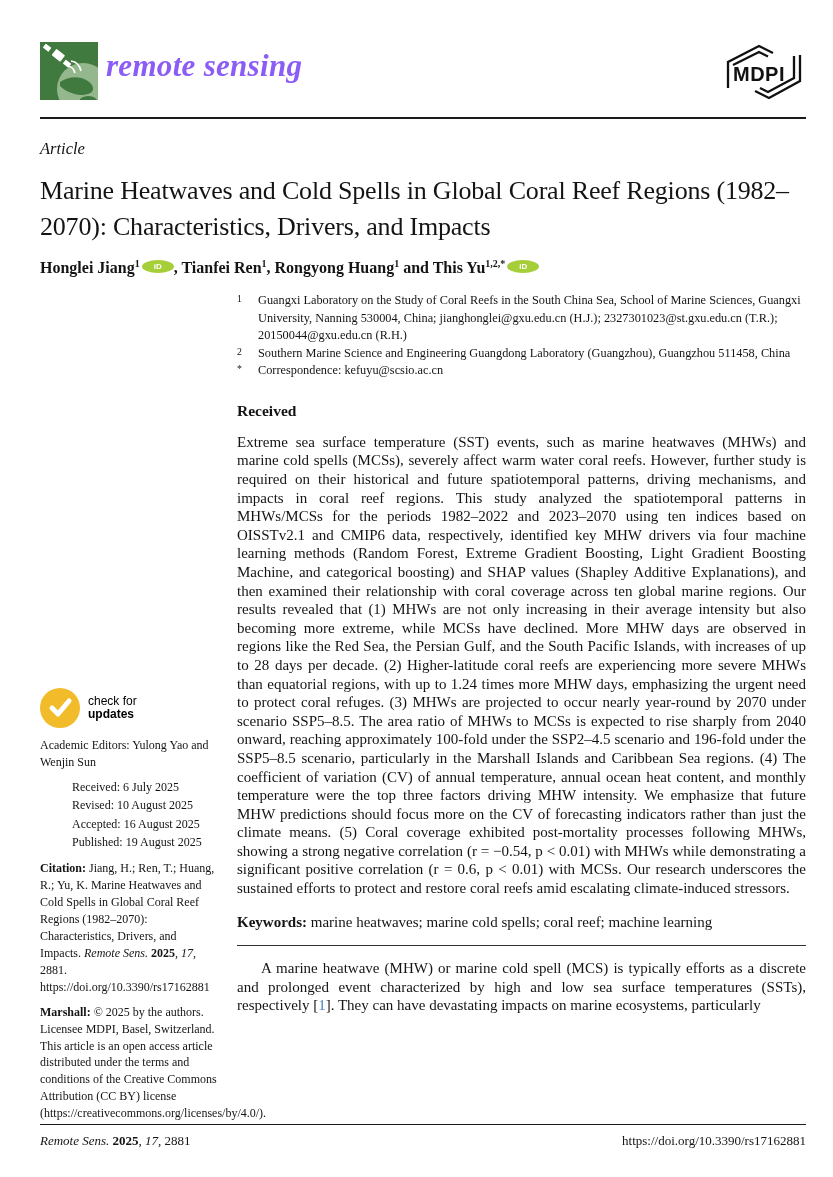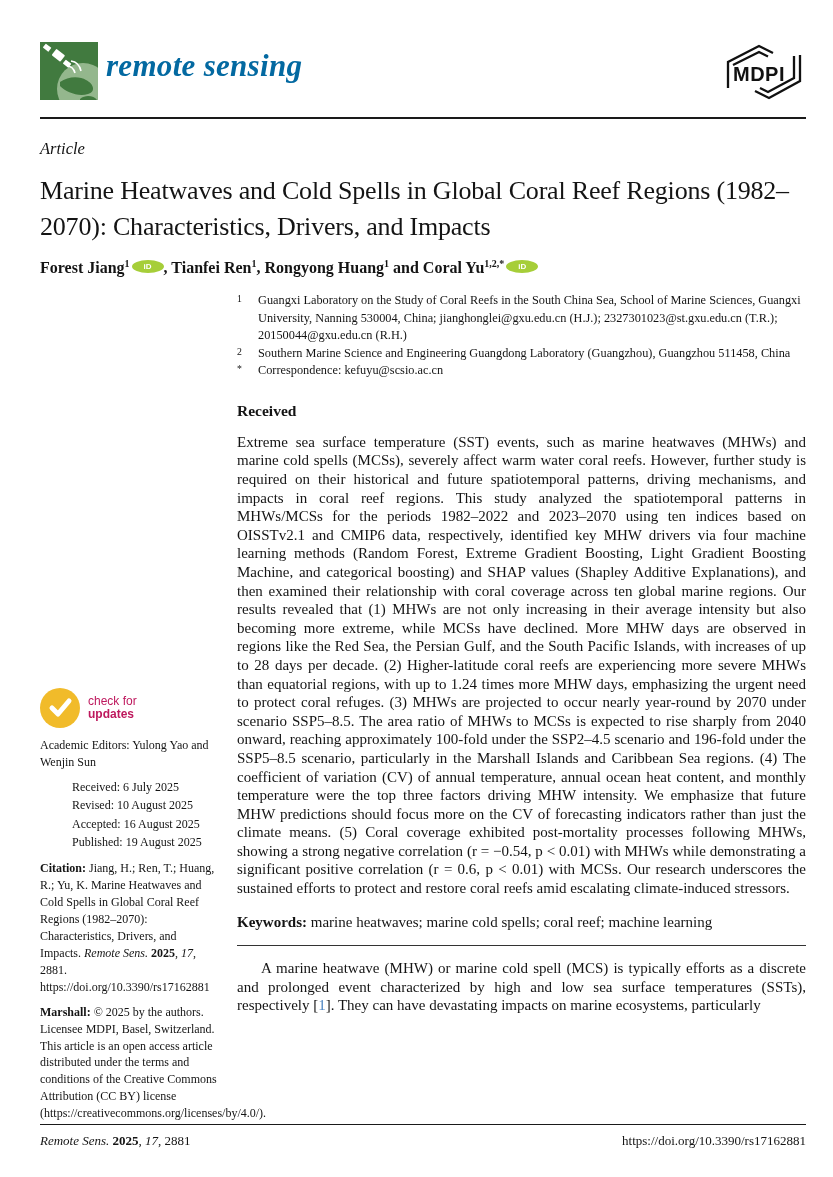--- a/index.html
+++ b/index.html
@@ -5,21 +5,21 @@
   html,body { margin:0; padding:0; background:#ffffff; }
   .page {
     position:relative; width:833px; height:1177px; background:#fff; overflow:hidden;
     font-family:"Liberation Serif", serif; color:#141414;
   }
 
   
   .logo-box { position:absolute; left:40px; top:42px; width:58px; height:58px; }
   .journal-name {
     position:absolute; left:106px; top:48px; font-size:31px; font-weight:bold;
-    font-style:italic; color:#0369a1; letter-spacing:0.3px;
+    font-style:italic; color:#8b5cf6; letter-spacing:0.3px;
   }
   .mdpi-logo { position:absolute; left:720px; top:44px; width:88px; height:56px; }
   .header-rule { position:absolute; left:40px; top:117px; width:766px; border-top:2px solid #1a1a1a; }
 
   
   .main { position:absolute; left:40px; top:139px; width:766px; }
   .article-type { font-size:16.5px; font-style:italic; }
   .page-title { margin-top:14px; font-size:26px; line-height:36px; font-weight:normal; letter-spacing:-0.2px; }
   .authors { margin-top:13px; font-size:16px; font-weight:bold; }
   .authors sup { font-size:10px; }
@@ -40,21 +40,21 @@
   .ital { font-style:italic; }
   .col-rule { margin-top:14px; border-top:1.4px solid #333; }
   .intro-heading { margin-top:30px; font-size:16px; font-weight:bold; }
   .intro-para { margin-top:13px; font-size:15px; line-height:18.6px; text-align:justify; text-indent:24px; }
   .ref-link { color:#4a83c0; cursor:pointer; }
 
   
   .sidebar { position:absolute; left:40px; top:688px; width:180px; font-size:12px; line-height:16.9px; }
   .badge { display:flex; align-items:center; gap:8px; margin-bottom:9px; cursor:pointer; }
   .badge-circle { width:40px; height:40px; flex:none; }
-  .badge-text { font-family:"Liberation Sans", sans-serif; font-size:12px; line-height:13.5px; color:#be185d; }
+  .badge-text { font-family:"Liberation Sans", sans-serif; font-size:12px; line-height:13.5px; color:#000000; }
   .badge-text .b2 { font-weight:bold; }
   .sb-editors { margin-bottom:7px; }
   .sb-dates { margin-bottom:9px;margin-left:32px; }
   .sb-dates div { line-height:18.4px; }
   .sb-citation { margin-bottom:8px; }
   .sb-label { font-weight:bold; }
 
   
   .footer-mask { position:absolute; left:0; top:1120px; width:833px; height:57px; background:#fff; }
   .footer-rule { position:absolute; left:40px; top:1124px; width:766px; border-top:1.8px solid #1a1a1a; }
@@ -96,21 +96,21 @@
 
   <div class="header-rule"></div>
 
   <div class="main">
 
     <div class="article-type">Article</div>
 
     <div class="page-title">Marine Heatwaves and Cold Spells in Global Coral Reef Regions (1982–2070): Characteristics, Drivers, and Impacts</div>
 
     <div class="authors">
-      <span>Forest Jiang</span><sup>1</sup><span class="orcid">iD</span><span>, </span><span>Tianfei Ren</span><sup>1</sup><span>, </span><span>Rongyong Huang</span><sup>1</sup><span> and </span><span>Coral Yu</span><sup>1,2,*</sup><span class="orcid">iD</span>
+      <span>Honglei Jiang</span><sup>1</sup><span class="orcid">iD</span><span>, </span><span>Tianfei Ren</span><sup>1</sup><span>, </span><span>Rongyong Huang</span><sup>1</sup><span> and </span><span>This Yu</span><sup>1,2,*</sup><span class="orcid">iD</span>
     </div>
 
     <div class="affiliations indent">
       <div class="aff-item">
         <span class="aff-marker">1</span>
         <span class="aff-text">Guangxi Laboratory on the Study of Coral Reefs in the South China Sea, School of Marine Sciences, Guangxi University, Nanning 530004, China; jianghonglei@gxu.edu.cn (H.J.); 2327301023@st.gxu.edu.cn (T.R.); 20150044@gxu.edu.cn (R.H.)</span>
       </div>
       <div class="aff-item">
         <span class="aff-marker">2</span>
         <span class="aff-text">Southern Marine Science and Engineering Guangdong Laboratory (Guangzhou), Guangzhou 511458, China</span>

